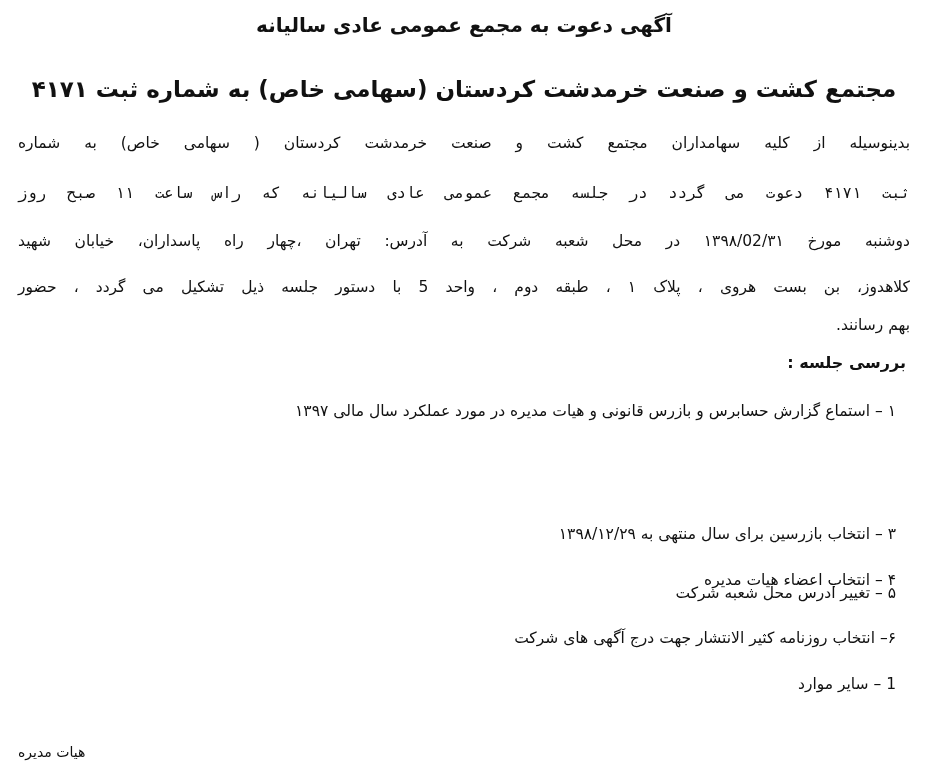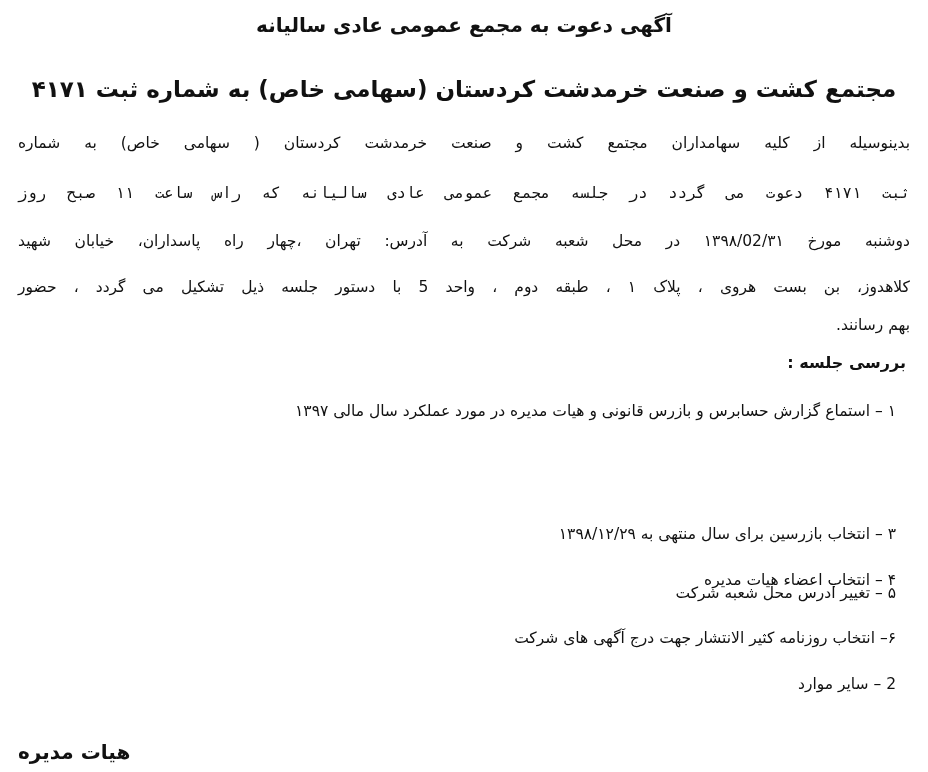--- a/index.html
+++ b/index.html
@@ -21,21 +21,21 @@
     text-align: justify; text-align-last: justify; white-space: nowrap;
   }
   .para.last { text-align-last: right; }
   .agenda-heading {
     position: absolute; top: 352px; right: 22px; font-weight: bold; font-size: 16px; line-height: 22px;
   }
   .agenda-item {
     position: absolute; right: 32px; font-size: 15.5px; line-height: 22px; white-space: nowrap;
   }
   .signature {
-    position: absolute; top: 741px; left: 18px; font-weight: bold; font-size: 20px; line-height: 22px;
+    position: absolute; top: 741px; left: 18px; font-weight: normal; font-size: 14px; line-height: 22px;
     direction: rtl;
   }
 </style>
 </head>
 <body>
 
 <div class="doc">
   <div class="title1">آگهی دعوت به مجمع عمومی عادی سالیانه</div>
   <div class="title2">مجتمع کشت و صنعت خرمدشت کردستان (سهامی خاص) به شماره ثبت ۴۱۷۱</div>
 
@@ -45,16 +45,16 @@
   <div class="para" style="top:277px;">کلاهدوز، بن بست هروی ، پلاک ۱ ، طبقه دوم ، واحد 5 با دستور جلسه ذیل تشکیل می گردد ، حضور</div>
   <div class="para last" style="top:315px;">بهم رسانند.</div>
 
   <div class="agenda-heading">بررسی جلسه :</div>
 
   <div class="agenda-item" style="top:400px;">۱ – استماع گزارش حسابرس و بازرس قانونی و هیات مدیره در مورد عملکرد سال مالی ۱۳۹۷</div>
   <div class="agenda-item" style="top:491px;margin-top:32px;">۳ – انتخاب بازرسین برای سال منتهی به ۱۳۹۸/۱۲/۲۹</div>
   <div class="agenda-item" style="top:537px;margin-top:32px;">۴ – انتخاب اعضاء هیات مدیره</div>
   <div class="agenda-item" style="top:582px;">۵ – تغییر آدرس محل شعبه شرکت</div>
   <div class="agenda-item" style="top:627px;margin-left:12px;">۶– انتخاب روزنامه کثیر الانتشار جهت درج آگهی های شرکت</div>
-  <div class="agenda-item" style="top:673px;">2 – سایر موارد</div>
+  <div class="agenda-item" style="top:673px;">1 – سایر موارد</div>
 
   <div class="signature">هیات مدیره</div>
 </div>
 
 </body></html>

